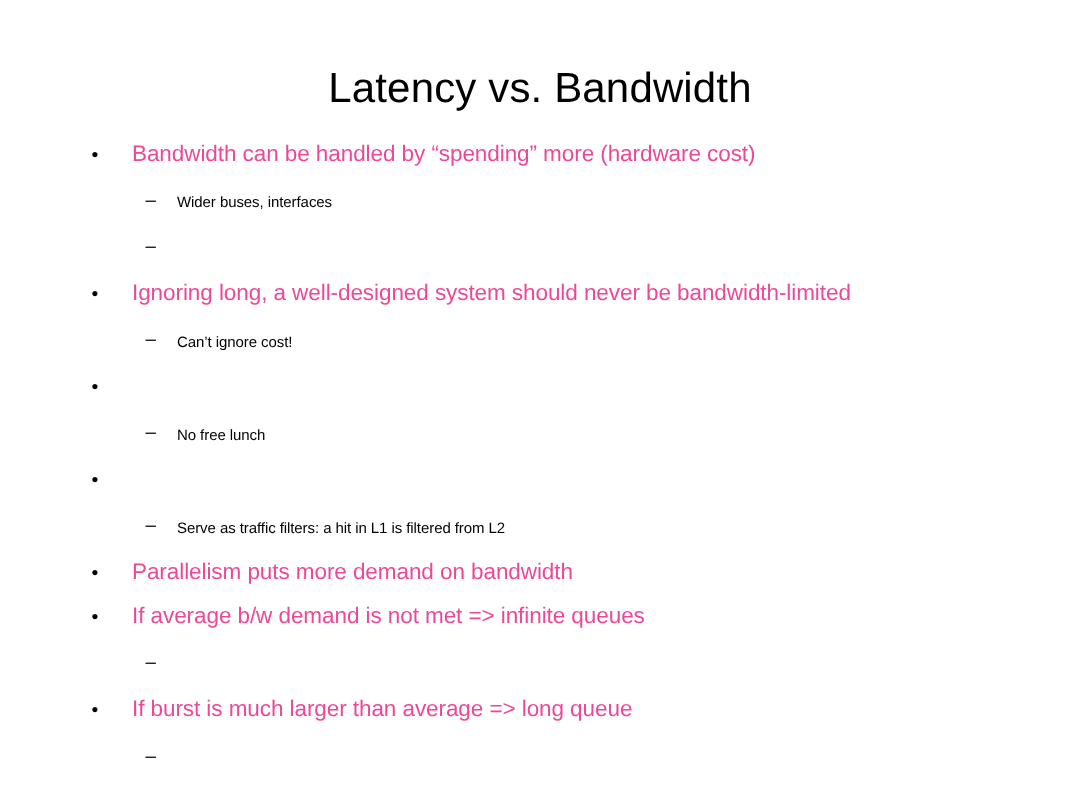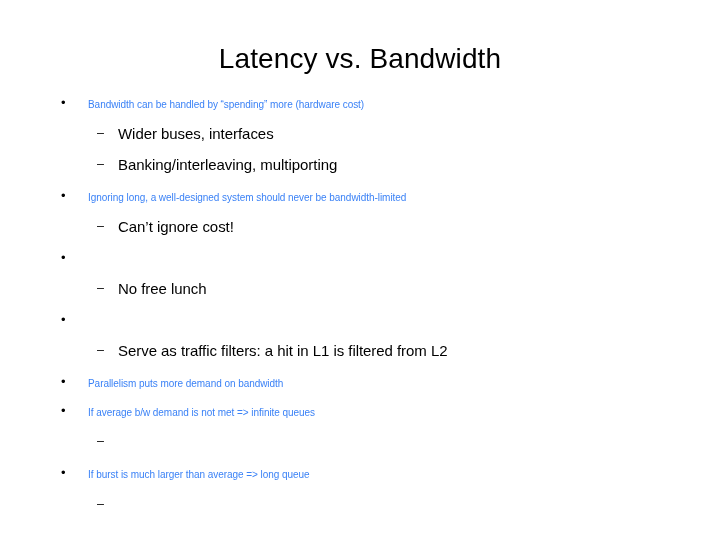--- a/index.html
+++ b/index.html
@@ -59,23 +59,23 @@
     left: 61px;
     top: 0;
     width: 16px;
     height: 29px;
     line-height: 29px;
     font-size: 13px;
     text-align: left;
     color: #000000;
   }
   .lvl1 .txt {
-    font-size: 10px;
+    font-size: 15px;
     line-height: 29px;
-    color: #3b82f6;
+    color: #ec4899;
     white-space: nowrap;
     letter-spacing: -0.05px;
   }
   
   .lvl2 {
     padding-left: 118px;
     height: 29px;
     line-height: 29px;
   }
   .lvl2 .marker {
@@ -83,21 +83,21 @@
     left: 97px;
     top: 0;
     width: 18px;
     height: 29px;
     line-height: 29px;
     font-size: 12.5px;
     text-align: left;
     color: #000000;
   }
   .lvl2 .txt {
-    font-size: 15px;
+    font-size: 10px;
     line-height: 29px;
     color: #000000;
     white-space: nowrap;
     letter-spacing: -0.05px;
   }
   
   .gap-top-2 { margin-top: 2px; }
   .gap-top-3 { margin-top: 3px; }
 </style>
 </head>
@@ -114,21 +114,20 @@
       <span class="txt">Bandwidth can be handled by “spending” more (hardware cost)</span>
     </li>
 
     <li class="bullet-row lvl2 gap-top-2">
       <span class="marker">–</span>
       <span class="txt">Wider buses, interfaces</span>
     </li>
 
     <li class="bullet-row lvl2 gap-top-2">
       <span class="marker">–</span>
-      <span class="txt">Banking/interleaving, multiporting</span>
     </li>
 
     <li class="bullet-row lvl1 gap-top-2">
       <span class="marker">•</span>
       <span class="txt">Ignoring long, a well-designed system should never be bandwidth-limited</span>
     </li>
 
     <li class="bullet-row lvl2 gap-top-2">
       <span class="marker">–</span>
       <span class="txt">Can’t ignore cost!</span>

